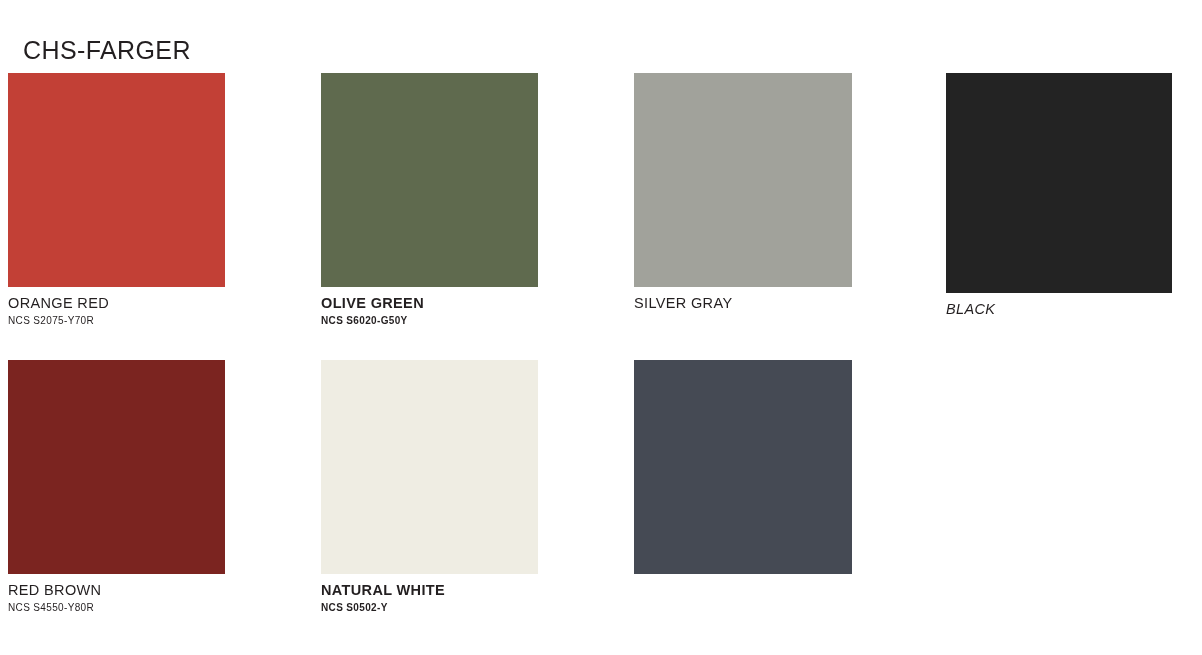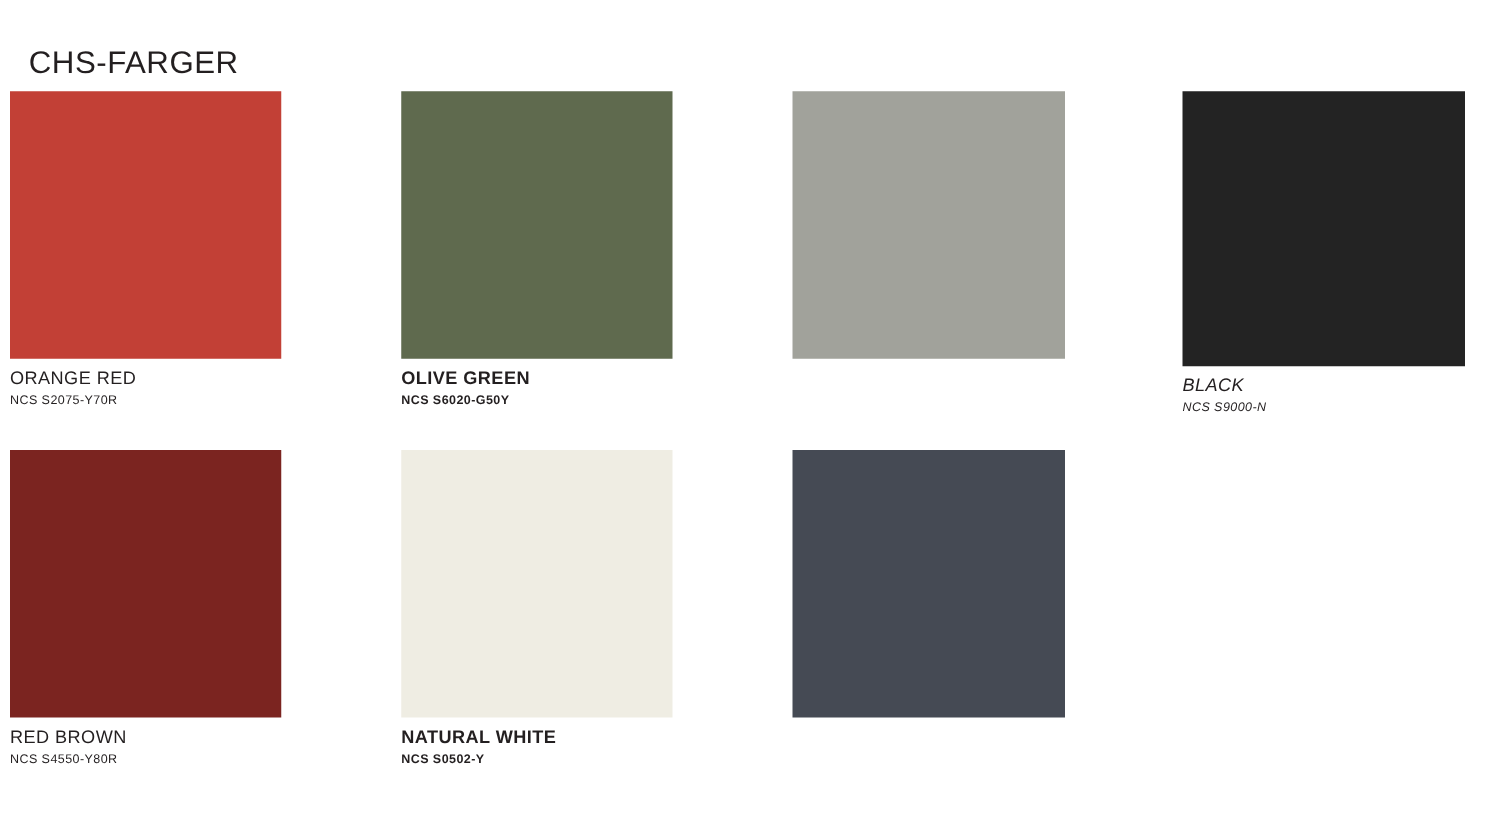--- a/index.html
+++ b/index.html
@@ -106,28 +106,28 @@
       <div class="swatch-chip" style="background-color: rgb(95, 106, 78);"></div>
       <div class="swatch-caption">
         <span class="swatch-name">OLIVE GREEN</span>
         <span class="swatch-code">NCS S6020-G50Y</span>
       </div>
     </div>
 
     <div class="swatch-card col-3 row-1">
       <div class="swatch-chip" style="background-color: rgb(161, 162, 155);"></div>
       <div class="swatch-caption">
+        <span class="swatch-name">SILVER GRAY</span>
       </div>
     </div>
 
     <div class="swatch-card col-4 row-1-tall">
       <div class="swatch-chip" style="background-color: rgb(35, 35, 35);"></div>
       <div class="swatch-caption">
         <span class="swatch-name">BLACK</span>
-        <span class="swatch-code">NCS S9000-N</span>
       </div>
     </div>
 
     <div class="swatch-card col-1 row-2">
       <div class="swatch-chip" style="background-color: rgb(123, 36, 32);"></div>
       <div class="swatch-caption">
         <span class="swatch-name">RED BROWN</span>
         <span class="swatch-code">NCS S4550-Y80R</span>
       </div>
     </div>

